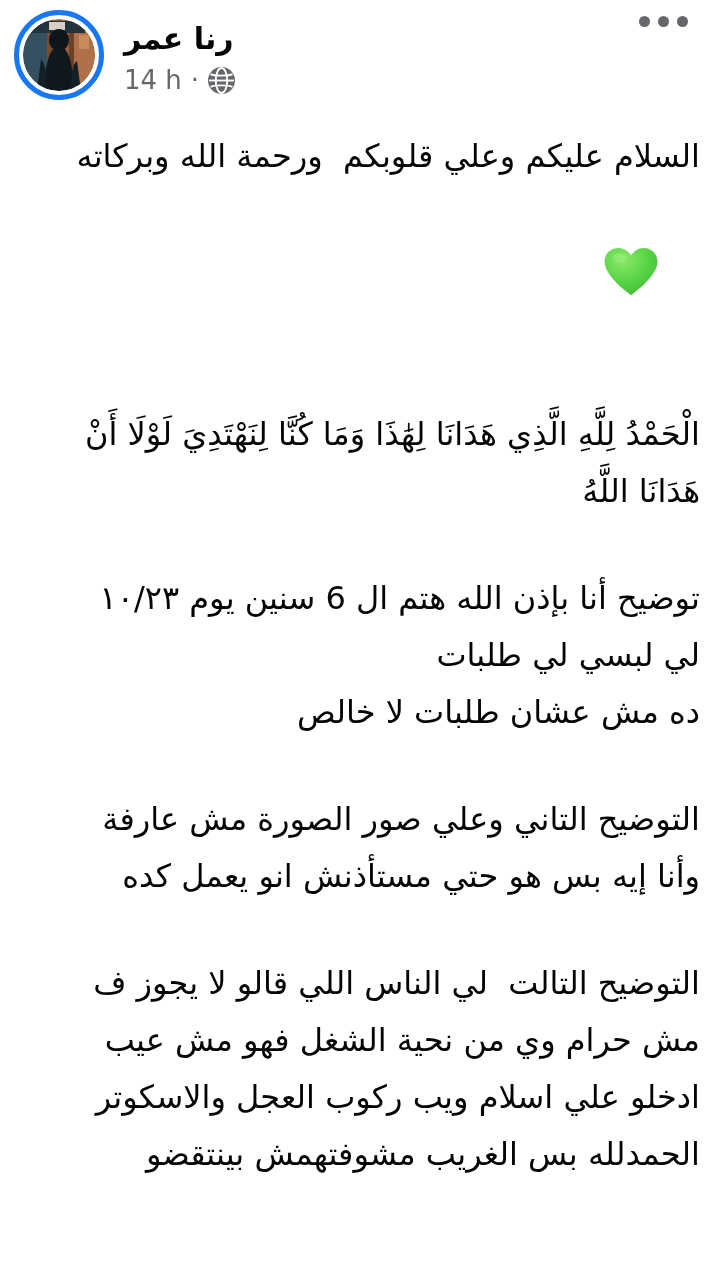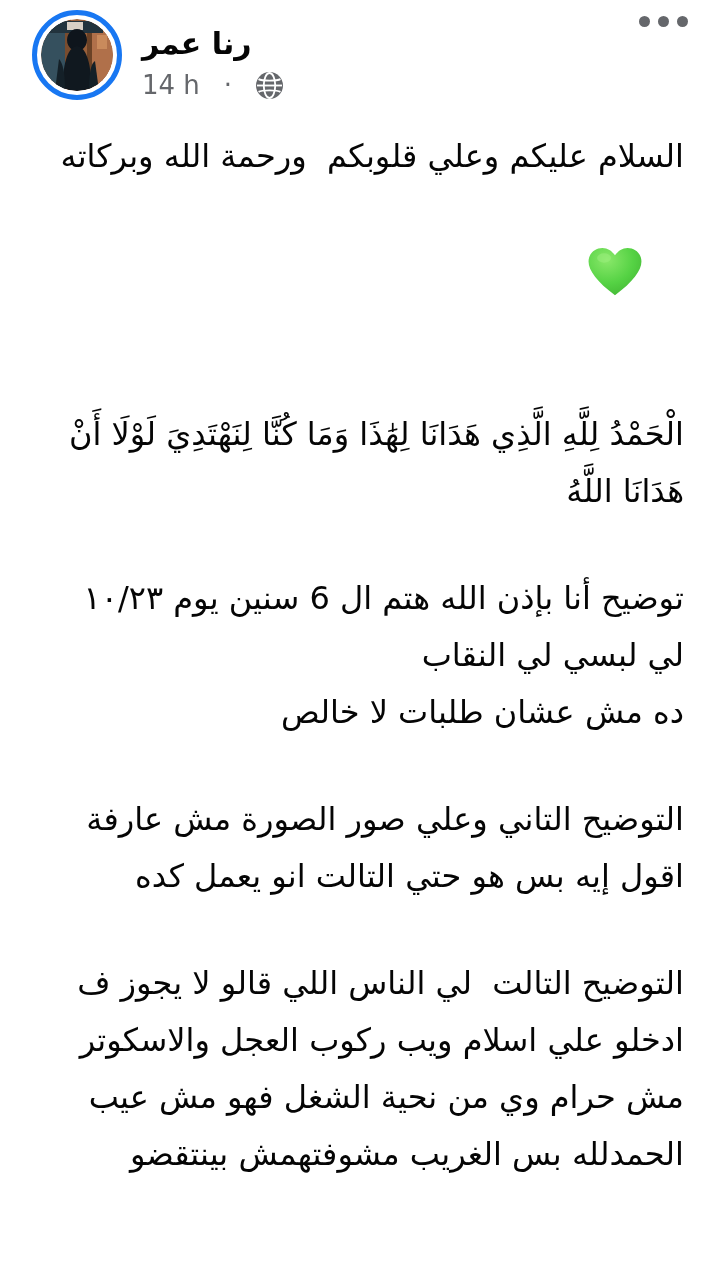--- a/index.html
+++ b/index.html
@@ -9,22 +9,22 @@
     height: 1270px;
     background: #ffffff;
     overflow: hidden;
     font-family: "DejaVu Sans", sans-serif;
   }
   .post { width: 720px; height: 1270px; background: #ffffff; position: relative; }
 
   
   .post-header {
     display: flex;
-    align-items: flex-end;
-    padding: 10px 28px 0 32px;
+    align-items: center;
+    padding: 10px 28px 0 14px;
     position: relative;
   }
   .avatar-ring {
     width: 90px; height: 90px;
     box-sizing: border-box;
     border: 5px solid #1877F2;
     border-radius: 50%;
     padding: 4px;
     flex: 0 0 auto;
   }
@@ -38,21 +38,21 @@
   .author-name {
     font-size: 30px;
     font-weight: bold;
     color: #050505;
     line-height: 40px;
   }
   .post-meta {
     margin-top: 6px;
     display: flex;
     align-items: center;
-    gap: 24px;
+    gap: 9px;
     color: #65676B;
     font-size: 26px;
     line-height: 30px;
   }
   .globe-wrap { display: inline-flex; align-items: center; }
   .globe-wrap svg { width: 27px; height: 27px; display: block; }
 
   .more-button {
     position: absolute;
     right: 28px;
@@ -70,21 +70,21 @@
   }
 
   
   .post-body {
     direction: rtl;
     text-align: right;
     padding: 28px 20px 0 8px;
     color: #050505;
     font-size: 32px;
   }
-  .para { margin: 0 16px 50px 0; }
+  .para { margin: 0 0 50px 0; }
   .para:last-child { margin-bottom: 0; }
   .line {
     line-height: 57px;
     white-space: pre;
   }
   .line svg.heart { width: 56px; height: 52px; vertical-align: middle; }
 </style>
 </head>
 <body>
 
@@ -161,28 +161,28 @@
       <ellipse cx="11" cy="7.5" rx="4.5" ry="3" fill="#9bee7e" opacity="0.55"></ellipse>
     </svg>
   </div>
       </div>
       <div class="para">
         <div class="line">الْحَمْدُ لِلَّهِ الَّذِي هَدَانَا لِهَٰذَا وَمَا كُنَّا لِنَهْتَدِيَ لَوْلَا أَنْ</div>
         <div class="line">هَدَانَا اللَّهُ</div>
       </div>
       <div class="para">
         <div class="line">توضيح أنا بإذن الله هتم ال 6 سنين يوم ١٠/٢٣</div>
-        <div class="line">لي لبسي لي النقاب</div>
+        <div class="line">لي لبسي لي طلبات</div>
         <div class="line">ده مش عشان طلبات لا خالص</div>
       </div>
       <div class="para">
         <div class="line">التوضيح التاني وعلي صور الصورة مش عارفة</div>
-        <div class="line">اقول إيه بس هو حتي التالت انو يعمل كده</div>
+        <div class="line">وأنا إيه بس هو حتي مستأذنش انو يعمل كده</div>
       </div>
       <div class="para">
         <div class="line">التوضيح التالت  لي الناس اللي قالو لا يجوز ف</div>
+        <div class="line">مش حرام وي من نحية الشغل فهو مش عيب</div>
         <div class="line">ادخلو علي اسلام ويب ركوب العجل والاسكوتر</div>
-        <div class="line">مش حرام وي من نحية الشغل فهو مش عيب</div>
         <div class="line">الحمدلله بس الغريب مشوفتهمش بينتقضو</div>
       </div>
     </div>
 
 </div>
 
 </body></html>

